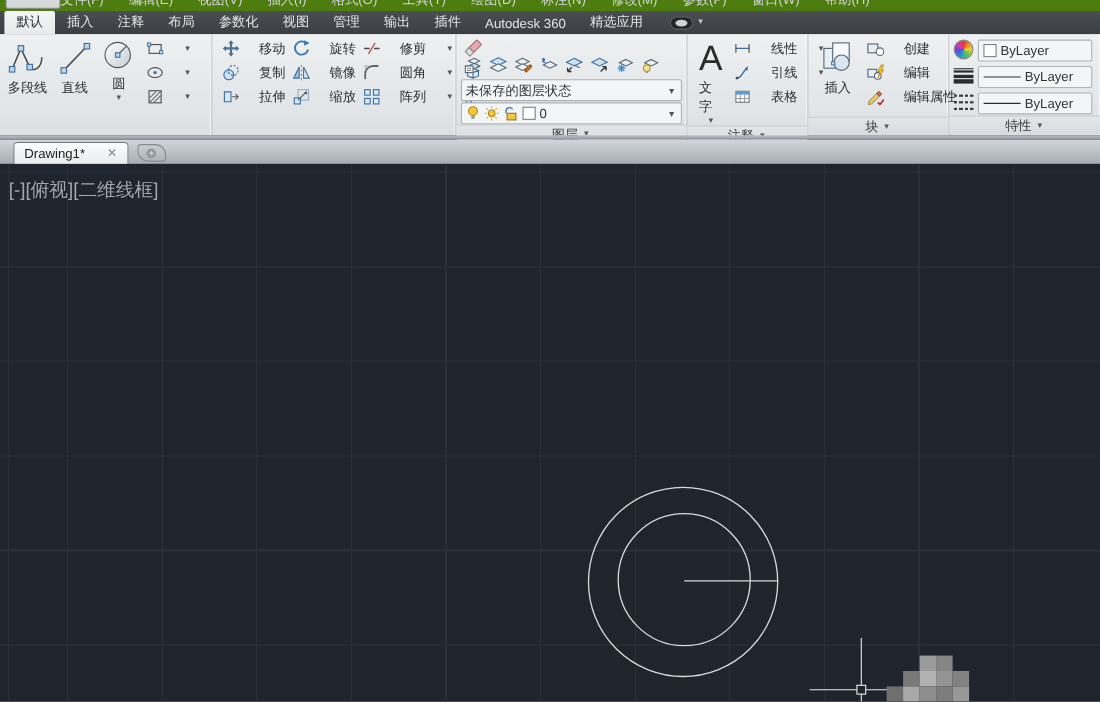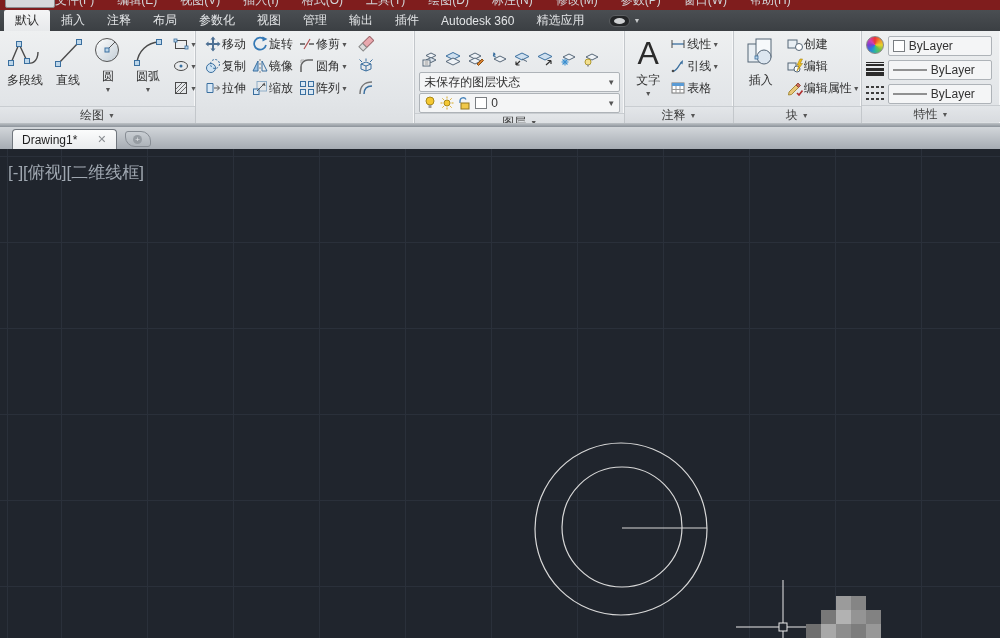--- a/index.html
+++ b/index.html
@@ -1,21 +1,21 @@
 <!DOCTYPE html>
 <html><head>
 <meta charset="utf-8">
 <style>
   * { margin:0; padding:0; box-sizing:border-box; }
   html,body { width:1000px; height:638px; overflow:hidden; }
   body { font-family:"Liberation Sans","DejaVu Sans",sans-serif; font-size:12px; }
   .app { position:relative; width:1000px; height:638px; background:#20252d; overflow:hidden; }
 
   
-  .menubar { position:absolute; left:0; top:0; width:1000px; height:10px; background:#7f1d1d; overflow:hidden; }
+  .menubar { position:absolute; left:0; top:0; width:1000px; height:10px; background:#4d7c0f; overflow:hidden; }
   .qat-stub { position:absolute; left:5px; top:-2px; width:50px; height:10px; background:#d6d8da; border:1px solid #8a8d90; border-radius:2px; }
   .menu-items { position:absolute; left:55px; top:-10px; display:flex; gap:23px; line-height:20px; color:#d2d5d8; white-space:nowrap; }
   .menu-items span { cursor:default; }
 
   
   .ribbon-tabs { position:absolute; left:0; top:10px; width:1000px; height:21px; background:linear-gradient(#4a4e52,#3b3f43); display:flex; align-items:flex-end; color:#e3e5e7; }
   .rtab { padding:3px 11px 3px 11px; margin:0; height:21px; display:flex; align-items:center; cursor:pointer; }
   .rtab.active { background:linear-gradient(#f4f5f6,#e7e9eb); color:#2a2a2a; border-radius:2px 2px 0 0; margin-left:4px; }
   .rtab-cloud { margin-left:14px; display:flex; align-items:center; gap:3px; height:21px; cursor:pointer; }
   .cloud-pill { width:21px; height:12px; background:#232527; border:1px solid #5a5d60; border-radius:6px; display:flex; align-items:center; justify-content:center; }
@@ -26,21 +26,21 @@
   .ribbon { position:absolute; left:0; top:31px; width:1000px; height:92px; background:linear-gradient(#eef0f1,#e2e5e8 75%,#dde0e3); display:flex; }
   .panel { position:relative; height:92px; border-right:1px solid #c3c7cb; box-shadow:inset -1px 0 0 #f6f7f8; display:flex; flex-direction:column; }
   .panel-body { flex:1; display:flex; padding:2px 2px 0 2px; }
   .panel-title { height:17px; background:linear-gradient(#e3e6e9,#d8dbdf); border-top:1px solid #c9cdd1; display:flex; align-items:center; justify-content:center; gap:4px; color:#3c3c3c; cursor:pointer; }
   .panel-title .caret { color:#555; }
 
   .tool-big { display:flex; flex-direction:column; align-items:center; justify-content:flex-start; padding:2px 3px 0 3px; cursor:pointer; color:#2f2f2f; }
   .tool-big .lbl { margin-top:1px; }
   .tool-big .caret { color:#555; margin-top:1px; }
   .tool-grid { display:grid; grid-template-rows:repeat(3,22px); grid-auto-flow:column; align-items:center; }
-  .tool-sm { display:flex; align-items:center; gap:1px; padding:0 3px; height:22px; cursor:pointer; color:#2f2f2f; white-space:nowrap; }
+  .tool-sm { display:flex; align-items:center; gap:18px; padding:0 3px; height:22px; cursor:pointer; color:#2f2f2f; white-space:nowrap; }
   .tool-sm .caret { color:#555; }
   .icon16 { width:16px; height:16px; flex:0 0 16px; }
   .iconbtn { width:22px; height:21px; border:1px solid transparent; border-radius:2px; display:flex; align-items:center; justify-content:center; cursor:pointer; }
 
   
   .layers-body { display:flex; flex-direction:column; padding:16px 4px 0 4px; }
   .layer-iconrow { display:flex; gap:1px; height:24px; align-items:center; }
   .dropdown { height:20px; background:#f4f5f6; border:1px solid #aeb3b8; border-radius:2px; display:flex; align-items:center; padding:0 4px; gap:4px; color:#333; cursor:pointer; margin-top:1px; }
   .dropdown .dd-caret { margin-left:auto; font-size:8px; color:#555; }
   .swatch { width:12px; height:12px; background:#ffffff; border:1px solid #7a7e82; }
@@ -147,29 +147,20 @@
                   <stop offset="1" stop-color="#c2cdd6"></stop>
                 </linearGradient>
               </defs>
             <circle cx="16" cy="15" r="11.5" fill="url(#cg)" stroke="#555"></circle>
             <line x1="16" y1="15" x2="24" y2="7" stroke="#555"></line>
             <rect x="14" y="13" width="4" height="4" fill="#bcd6ea" stroke="#3a6f9f"></rect>
           </svg>
           <span class="lbl">圆</span>
           <i class="caret">▼</i>
         </div>
-        <div class="tool-big">
-          <svg class="big" width="34" height="32" viewBox="0 0 34 32">
-            <path d="M6 28 A 23 23 0 0 1 28 7" fill="none" stroke="#4a4a4a" stroke-width="1.4"></path>
-            <rect x="3.5" y="25.5" width="5" height="5" fill="#bcd6ea" stroke="#3a6f9f"></rect>
-            <rect x="25.5" y="4.5" width="5" height="5" fill="#bcd6ea" stroke="#3a6f9f"></rect>
-          </svg>
-          <span class="lbl">圆弧</span>
-          <i class="caret">▼</i>
-        </div>
         <div class="tool-grid" style="margin-left:2px;">
           <div class="tool-sm">
             <svg class="icon16" viewBox="0 0 16 16">
               <rect x="2.5" y="4.5" width="11" height="8" fill="none" stroke="#4a4a4a"></rect>
               <rect x="1" y="3" width="3" height="3" fill="#bcd6ea" stroke="#3a6f9f" stroke-width="0.8"></rect>
               <rect x="12" y="10" width="3" height="3" fill="#bcd6ea" stroke="#3a6f9f" stroke-width="0.8"></rect>
             </svg>
             <i class="caret">▼</i>
           </div>
           <div class="tool-sm">
@@ -180,24 +171,20 @@
             <i class="caret">▼</i>
           </div>
           <div class="tool-sm">
             <svg class="icon16" viewBox="0 0 16 16">
               <rect x="2.5" y="2.5" width="11" height="11" fill="none" stroke="#4a4a4a"></rect>
               <path d="M3 9 L9 3 M3 13 L13 3 M7 13 L13 7" stroke="#6a6a6a" stroke-width="1"></path>
             </svg>
             <i class="caret">▼</i>
           </div>
         </div>
-      </div>
-      <div class="panel-title">
-        <span>绘图</span>
-          <i class="caret">▼</i>
       </div>
     </div>
 
     <div class="panel" style="width:222px;">
       <div class="panel-body" style="padding-left:6px;">
         <div class="tool-grid">
           <div class="tool-sm">
             <svg class="icon16" viewBox="0 0 16 16">
               <path d="M8 0.5 L10.5 3.5 H9 V7 H12.5 V5.5 L15.5 8 L12.5 10.5 V9 H9 V12.5 H10.5 L8 15.5 L5.5 12.5 H7 V9 H3.5 V10.5 L0.5 8 L3.5 5.5 V7 H7 V3.5 H5.5 Z" fill="#4d7094"></path>
             </svg>

